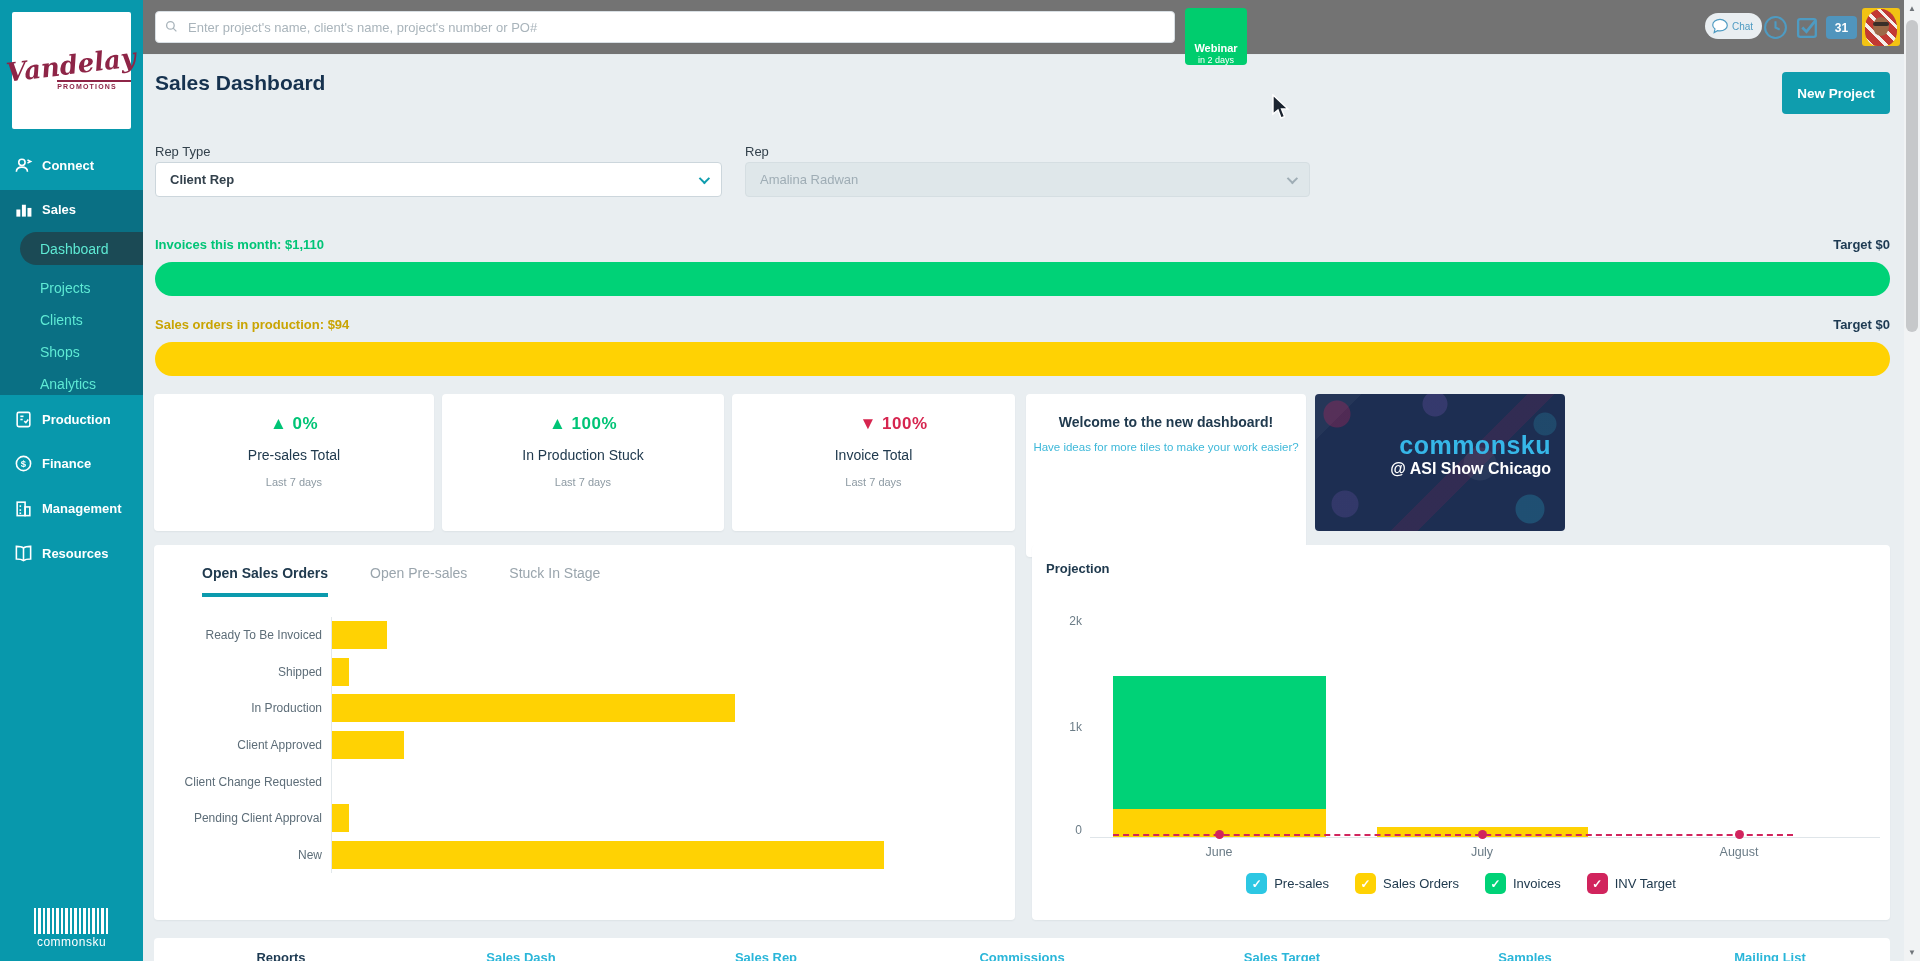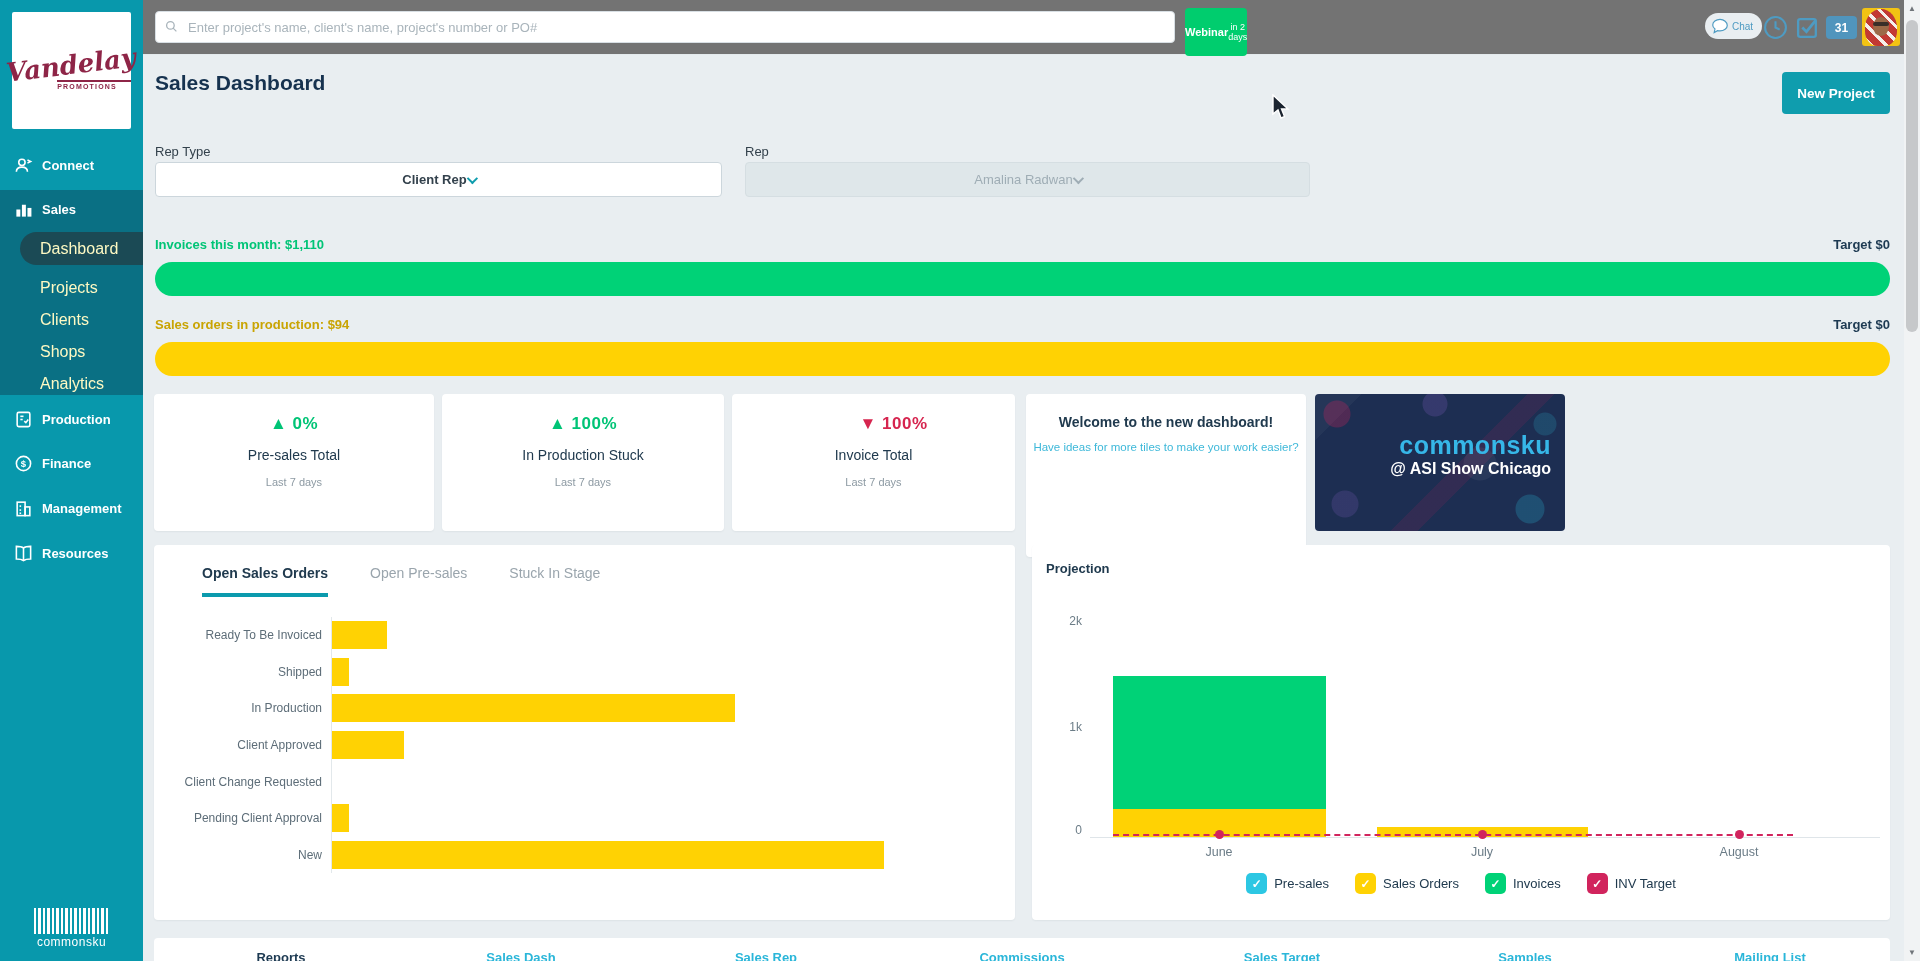--- a/index.html
+++ b/index.html
@@ -9,34 +9,34 @@
   .sidebar { position:absolute; left:0; top:0; width:143px; height:961px; background:#0898ac; z-index:5; }
   .logo-card { position:absolute; left:12px; top:12px; width:119px; height:117px; background:#fff; border-radius:2px;
                display:flex; flex-direction:column; align-items:center; justify-content:center; }
   .vandelay { font-family:"DejaVu Serif", serif; font-style:italic; font-weight:bold; color:#8e2547; font-size:26px; transform:rotate(-7deg); line-height:1; }
   .promotions { font-size:7px; letter-spacing:1.2px; color:#8e2547; font-weight:bold; margin-top:2px; align-self:flex-end; padding-right:14px; border-top:2px solid #8e2547; padding-top:1px;}
   .nav-item { position:absolute; left:0; width:126px; height:34px; display:flex; align-items:center; gap:9px; padding-left:14px;
               color:#fff; font-size:13px; font-weight:bold; cursor:pointer; }
   .nav-item svg { flex:0 0 auto; }
   .sales-group { position:absolute; left:0; top:190px; width:143px; height:205px; background:#0a7084; }
   .subnav { position:absolute; left:0; width:143px; height:30px; display:flex; align-items:center; padding-left:40px;
-            color:#fef9c3; font-size:16px; cursor:pointer; }
+            color:#5eead4; font-size:14px; cursor:pointer; }
   .subnav.active { background:#1b4a55; border-radius:17px 0 0 17px; left:20px; width:123px; padding-left:20px; height:33px; }
   .sku-footer { position:absolute; left:0; bottom:12px; width:143px; display:flex; flex-direction:column; align-items:center; }
   .barcode { width:76px; height:26px; background:repeating-linear-gradient(90deg,#ffffff 0 2px, transparent 2px 4px, #ffffff 4px 7px, transparent 7px 9px); }
   .sku-text { color:#fff; font-size:12px; margin-top:1px; letter-spacing:.5px; }
 
   
   .topbar { position:absolute; left:143px; top:0; width:1761px; height:55px; background:#737373; border-bottom:1px solid #e4eaed; z-index:4; }
   .search { position:absolute; left:12px; top:11px; width:1020px; height:32px; border:1px solid #d8dfe4; border-radius:4px;
             font-size:13px; color:#33414c; padding:0 10px 0 32px; outline:none; background:#fff; }
   .search::placeholder { color:#a9b4bb; }
   .search-icon { position:absolute; left:22px; top:20px; }
-  .webinar-btn { position:absolute; left:1042px; top:8px; width:62px; height:48px; background:#00cd6e; border:none; border-radius:4px;
-                 color:#fff; cursor:pointer; display:flex; align-items:center; justify-content:flex-start; line-height:1.15; }
+  .webinar-btn { position:absolute; left:1042px; top:8px; width:62px; height:57px; background:#00cd6e; border:none; border-radius:4px;
+                 color:#fff; cursor:pointer; display:flex; flex-direction:column; align-items:center; justify-content:flex-end; line-height:1.15; }
   .webinar-btn .l1 { font-size:11px; font-weight:bold; }
   .webinar-btn .l2 { font-size:9px; }
   .chat-pill { position:absolute; left:1562px; top:13px; height:26px; padding:0 9px 0 6px; background:#e9eef1; border-radius:14px;
                display:flex; align-items:center; gap:3px; color:#4e9bc2; font-size:10px; cursor:pointer; }
   .top-icon { position:absolute; top:15px; cursor:pointer; }
   .badge { position:absolute; left:1683px; top:16px; width:31px; height:23px; background:#5095bd; border-radius:4px;
            color:#fff; font-size:12px; font-weight:bold; display:flex; align-items:center; justify-content:center; cursor:pointer; }
   .avatar { position:absolute; left:1719px; top:8px; width:38px; height:38px; background:#f2c313; border-radius:3px; overflow:hidden; cursor:pointer; }
   .avatar .scarf { position:absolute; left:3px; top:1px; width:32px; height:37px; border-radius:50% 50% 40% 40%;
                    background:repeating-linear-gradient(45deg,#c23a33 0 4px,#f4f0ea 4px 7px,#c23a33 7px 10px); }
@@ -48,21 +48,21 @@
   .sb-arrow { position:absolute; left:0; width:16px; height:17px; color:#70757a; font-size:8px; display:flex; align-items:center; justify-content:center; cursor:pointer; }
   .sb-thumb { position:absolute; left:2px; top:20px; width:12px; height:312px; background:#c6c8ca; border-radius:6px; cursor:pointer; }
 
   
   .main { position:absolute; left:143px; top:55px; width:1761px; height:906px; background:#e9eef1; overflow:hidden; }
   .page-title { position:absolute; left:12px; top:16px; font-size:21px; font-weight:bold; color:#16324f; }
   .new-project { position:absolute; left:1639px; top:17px; width:108px; height:42px; background:#0f9dae; color:#fff; border:none;
                  border-radius:4px; font-size:13.5px; font-weight:bold; cursor:pointer; font-family:"Liberation Sans", sans-serif; }
 
   .filter-label { position:absolute; top:89px; font-size:13px; color:#33414c; }
-  .dropdown { position:absolute; top:107px; height:35px; border-radius:4px; display:flex; align-items:center; justify-content:center;
+  .dropdown { position:absolute; top:107px; height:35px; border-radius:4px; display:flex; align-items:center; justify-content:space-between;
               padding:0 14px; font-size:13px; cursor:pointer; }
   .dd-enabled { left:12px; width:567px; background:#fff; border:1px solid #ccd6dc; color:#33414c; font-weight:bold; }
   .dd-disabled { left:602px; width:565px; background:#dfe7ea; border:1px solid #d5dee2; color:#9fadb5; }
   .chev { width:8px; height:8px; border-right:2px solid #0f9dae; border-bottom:2px solid #0f9dae; transform:rotate(45deg) translateY(-2px); }
   .chev.gray { border-color:#9fadb5; }
 
   .prog-label-row { position:absolute; left:12px; width:1735px; display:flex; justify-content:space-between; font-size:13px; font-weight:bold; }
   .prog-target { color:#1d3a52; }
   .prog-bar { position:absolute; left:12px; width:1735px; height:34px; border-radius:17px; }
 

